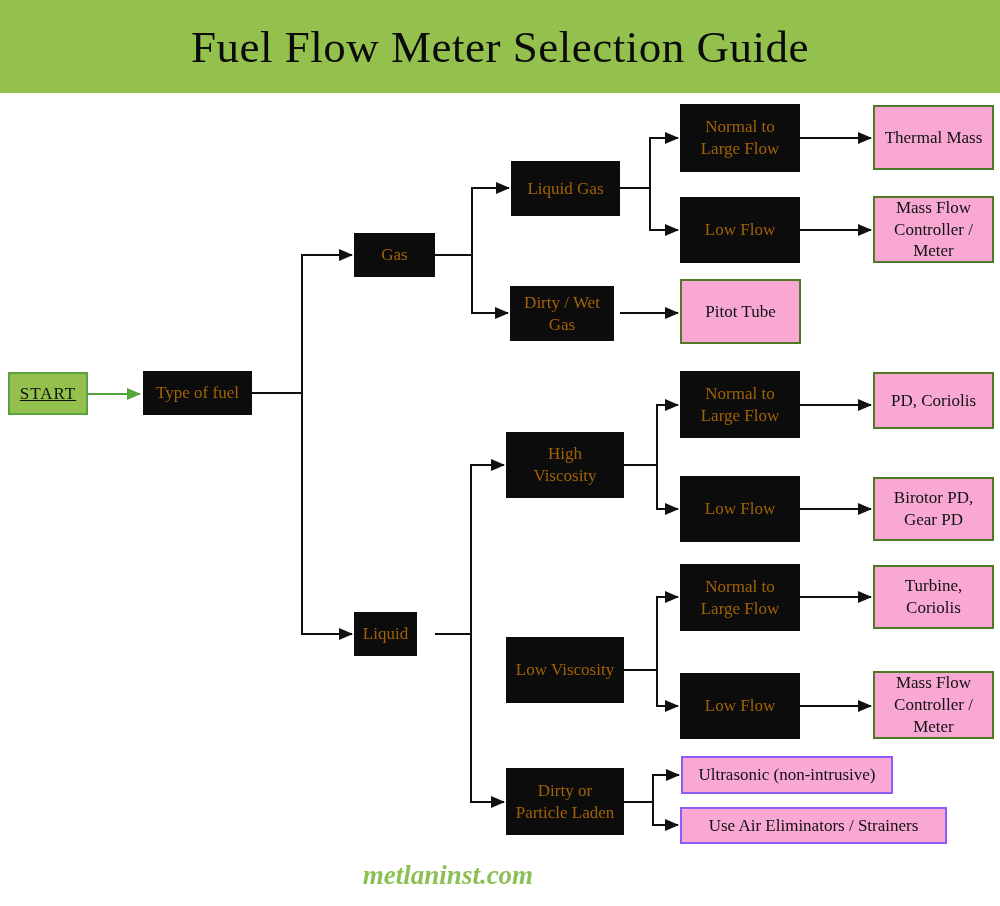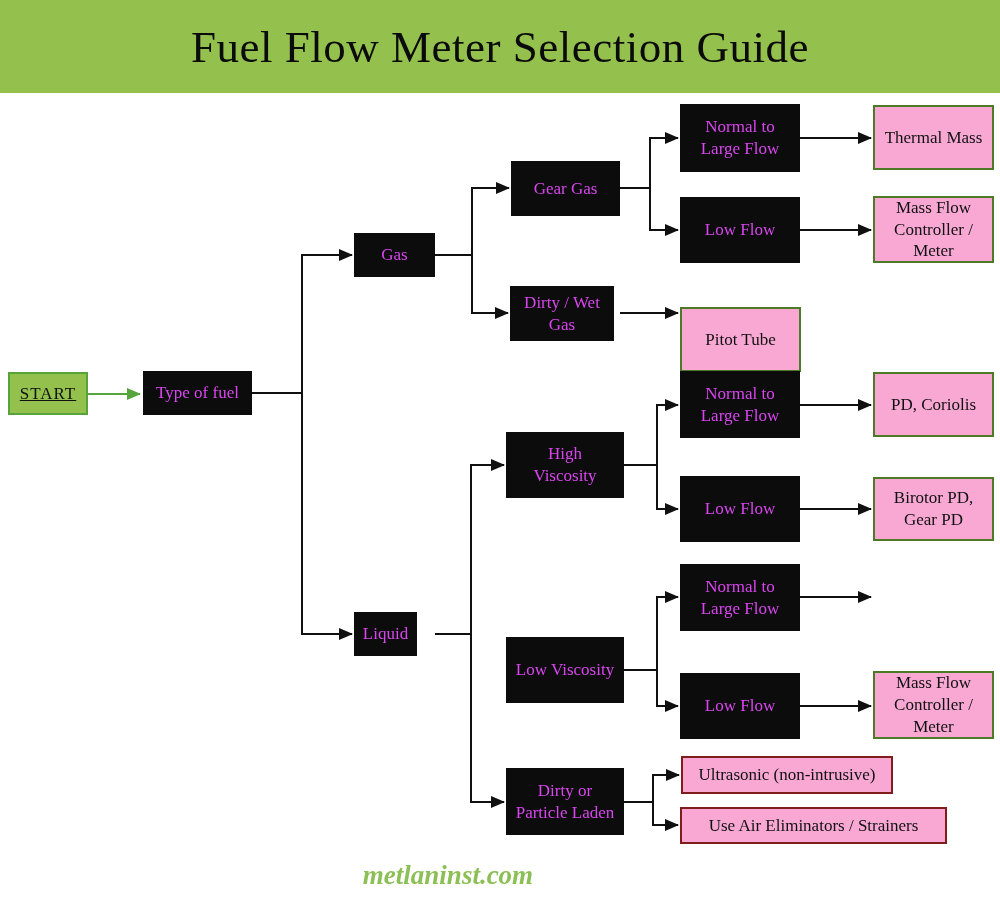--- a/index.html
+++ b/index.html
@@ -13,30 +13,30 @@
   }
   .header h1{
     margin:0;font-size:45px;font-weight:normal;color:#0b0b0b;letter-spacing:0.5px;
   }
   .node{
     position:absolute;display:flex;align-items:center;justify-content:center;
     text-align:center;white-space:pre-line;box-sizing:border-box;
     font-size:17px;line-height:1.28;
   }
   .node.black{
-    background:#0c0c0c;color:#d946ef;border:1px solid #0c0c0c;
+    background:#0c0c0c;color:#a16207;border:1px solid #0c0c0c;
   }
   .node.green{
     background:#f9a8d4;color:#101010;border:2px solid #4d7a27;
   }
   .node.start{
     background:#94c14d;color:#101010;border:2px solid #57a43c;letter-spacing:1px;text-decoration:underline;
   }
   .node.wide{
-    border:2px solid #7f1d1d;font-size:17px;
+    border:2px solid #8b5cf6;font-size:17px;
   }
   .connectors{position:absolute;left:0;top:0;width:1000px;height:906px;}
   .footer{
     position:absolute;left:0;top:860px;width:896px;text-align:center;
     font-size:27px;font-weight:bold;font-style:italic;color:#8cbf55;
   }
 </style>
 </head>
 <body>
 
@@ -96,47 +96,49 @@
       <path d="M653,802 V825 H678" marker-end="url(#arrB)"></path>
     </g>
   </svg>
 
   <div class="node start" style="left:8px;top:372px;width:80px;height:43px;"><span>START</span></div>
   <div class="node black" style="left:143px;top:371px;width:109px;height:44px;text-align:center;"><span>Type of fuel</span></div>
 
   <div class="node black" style="left:354px;top:233px;width:81px;height:44px;"><span>Gas</span></div>
   <div class="node black" style="left:354px;top:612px;width:63px;height:44px;"><span>Liquid</span></div>
 
-  <div class="node black" style="left:511px;top:161px;width:109px;height:55px;"><span>Gear Gas</span></div>
+  <div class="node black" style="left:511px;top:161px;width:109px;height:55px;"><span>Liquid Gas</span></div>
   <div class="node black" style="left:510px;top:286px;width:104px;height:55px;"><span>Dirty / Wet
 Gas</span></div>
   <div class="node black" style="left:506px;top:432px;width:118px;height:66px;"><span>High
 Viscosity</span></div>
   <div class="node black" style="left:506px;top:768px;width:118px;height:67px;"><span>Dirty or
 Particle Laden</span></div>
   <div class="node black" style="left:506px;top:637px;width:118px;height:66px;"><span>Low Viscosity</span></div>
 
   <div class="node black" style="left:680px;top:104px;width:120px;height:68px;"><span>Normal to
 Large Flow</span></div>
   <div class="node black" style="left:680px;top:197px;width:120px;height:66px;"><span>Low Flow</span></div>
-  <div class="node green" style="left:680px;top:279px;width:121px;height:65px;margin-top:28px;"><span>Pitot Tube</span></div>
+  <div class="node green" style="left:680px;top:279px;width:121px;height:65px;"><span>Pitot Tube</span></div>
   <div class="node black" style="left:680px;top:371px;width:120px;height:67px;"><span>Normal to
 Large Flow</span></div>
   <div class="node black" style="left:680px;top:476px;width:120px;height:66px;"><span>Low Flow</span></div>
   <div class="node black" style="left:680px;top:564px;width:120px;height:67px;"><span>Normal to
 Large Flow</span></div>
   <div class="node black" style="left:680px;top:673px;width:120px;height:66px;"><span>Low Flow</span></div>
 
   <div class="node green" style="left:873px;top:105px;width:121px;height:65px;"><span>Thermal Mass</span></div>
   <div class="node green" style="left:873px;top:196px;width:121px;height:67px;"><span>Mass Flow
 Controller /
 Meter</span></div>
-  <div class="node green" style="left:873px;top:372px;width:121px;height:65px;"><span>PD, Coriolis</span></div>
+  <div class="node green" style="left:873px;top:372px;width:121px;height:57px;"><span>PD, Coriolis</span></div>
   <div class="node green" style="left:873px;top:477px;width:121px;height:64px;"><span>Birotor PD,
 Gear PD</span></div>
+  <div class="node green" style="left:873px;top:565px;width:121px;height:64px;"><span>Turbine,
+Coriolis</span></div>
   <div class="node green" style="left:873px;top:671px;width:121px;height:68px;"><span>Mass Flow
 Controller /
 Meter</span></div>
 
   <div class="node green wide" style="left:681px;top:756px;width:212px;height:38px;"><span>Ultrasonic (non-intrusive)</span></div>
   <div class="node green wide" style="left:680px;top:807px;width:267px;height:37px;"><span>Use Air Eliminators / Strainers</span></div>
 
   <div class="footer">
     <span>metlaninst.com</span>
   </div>

